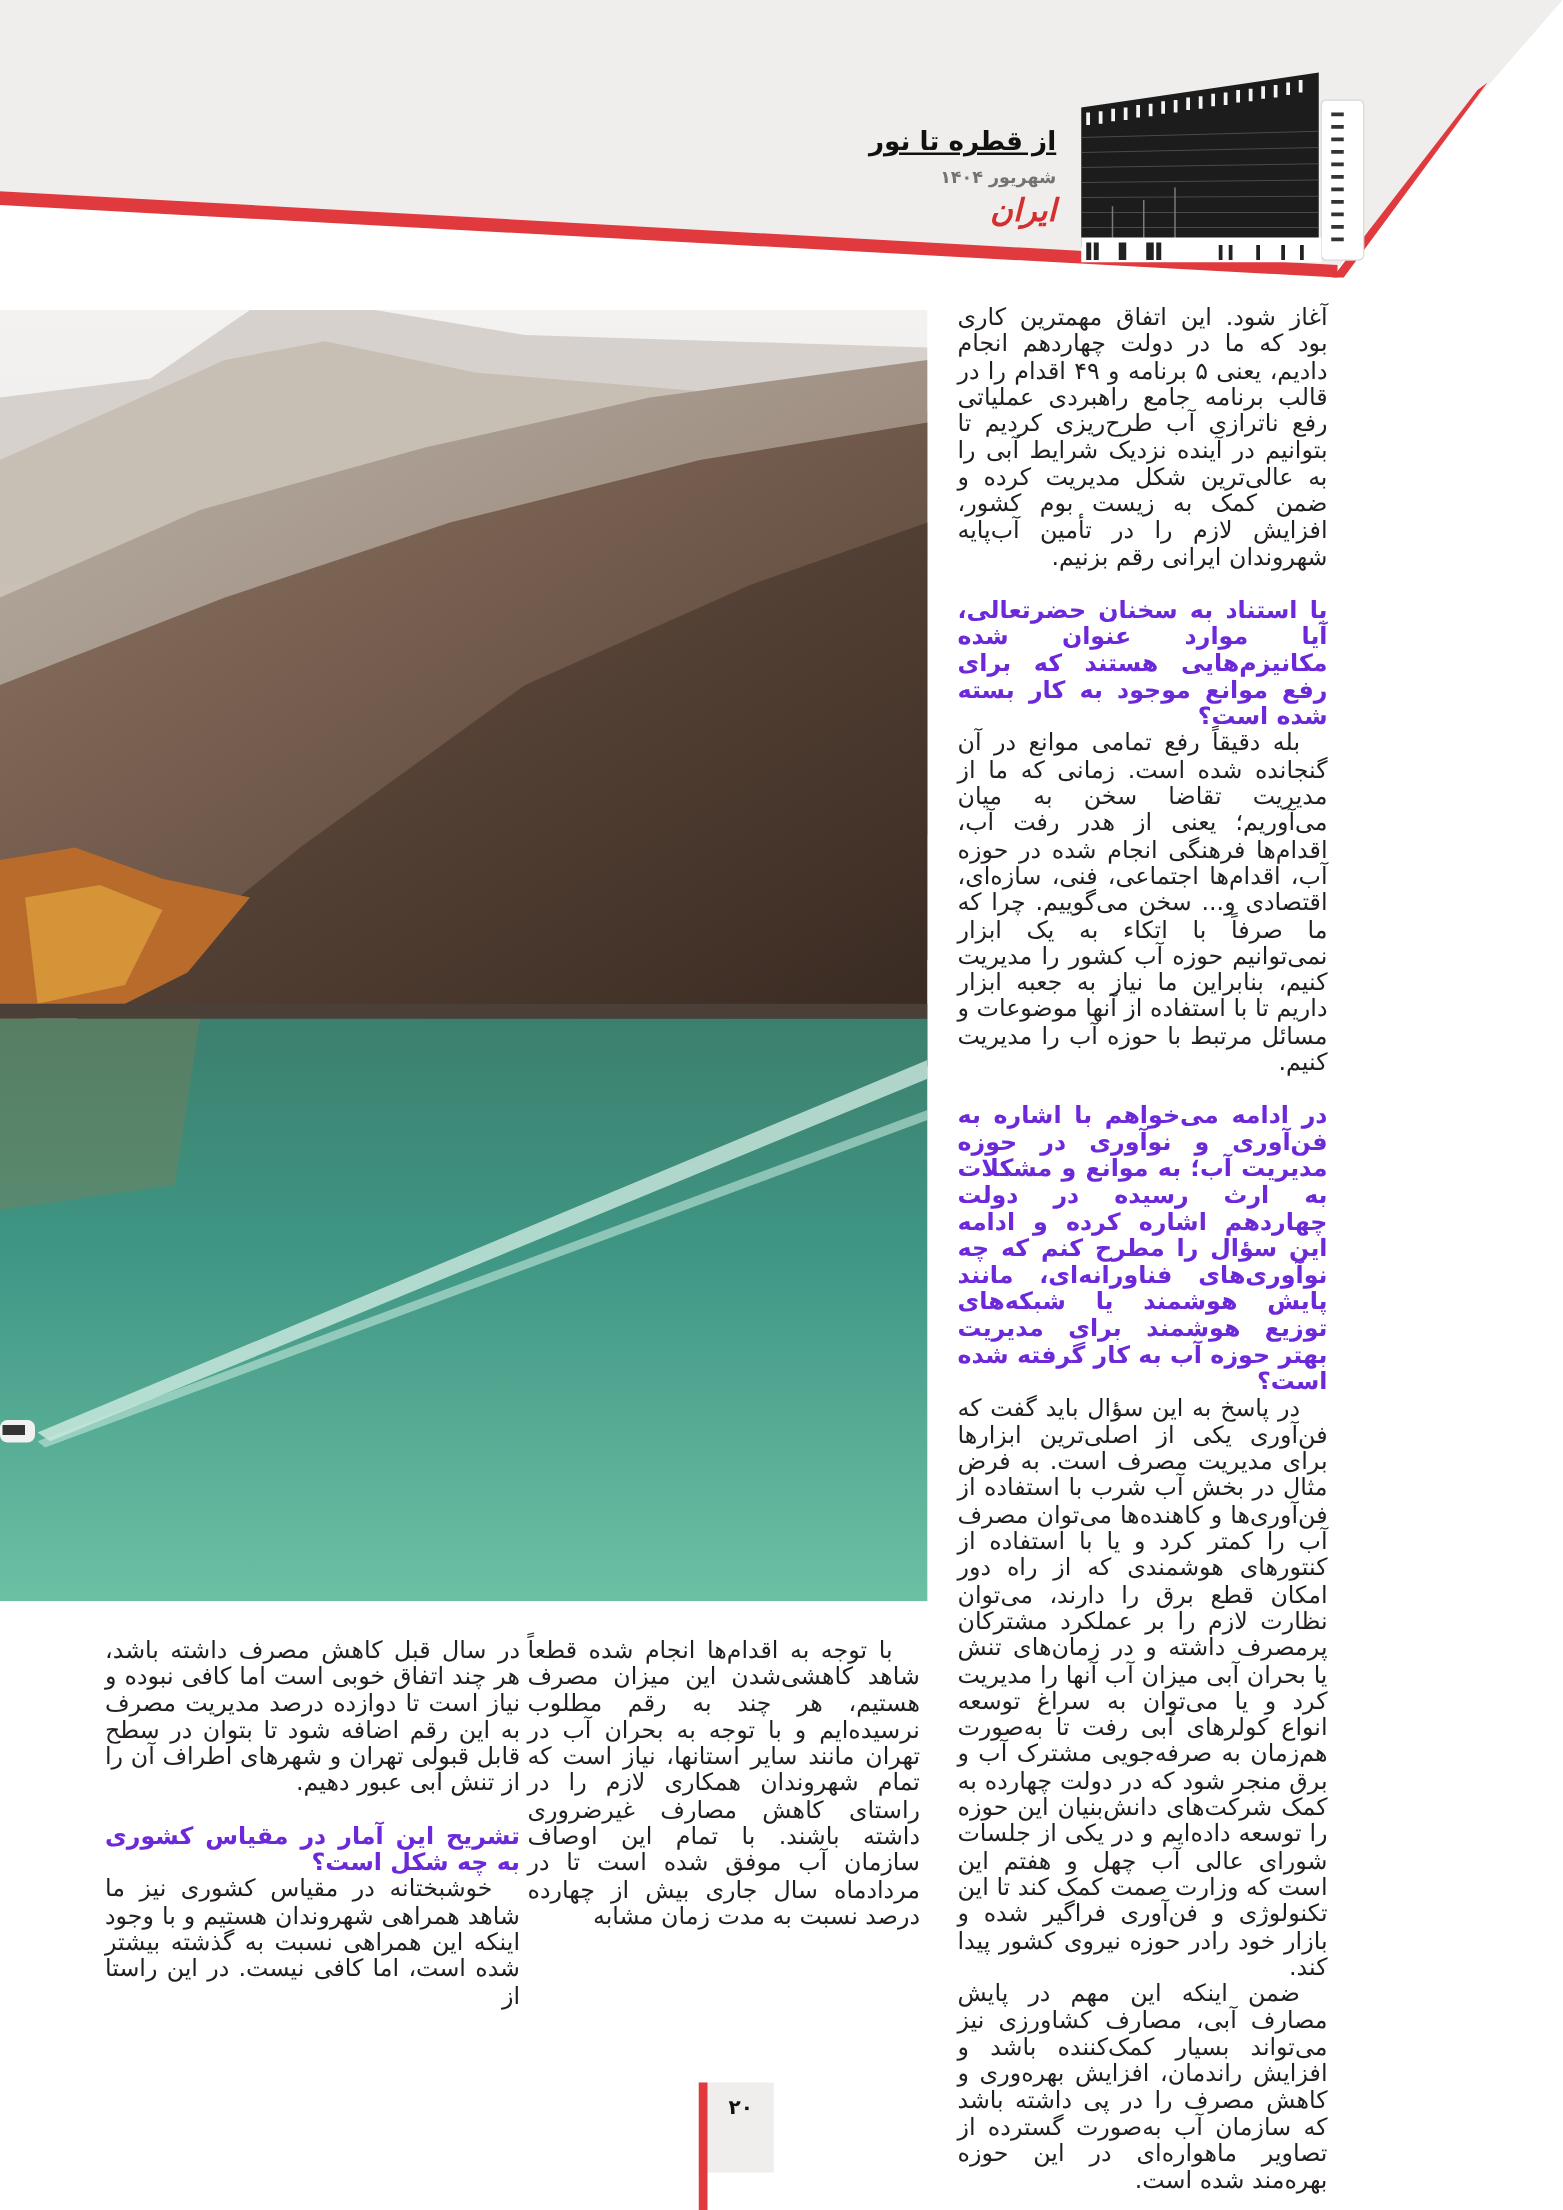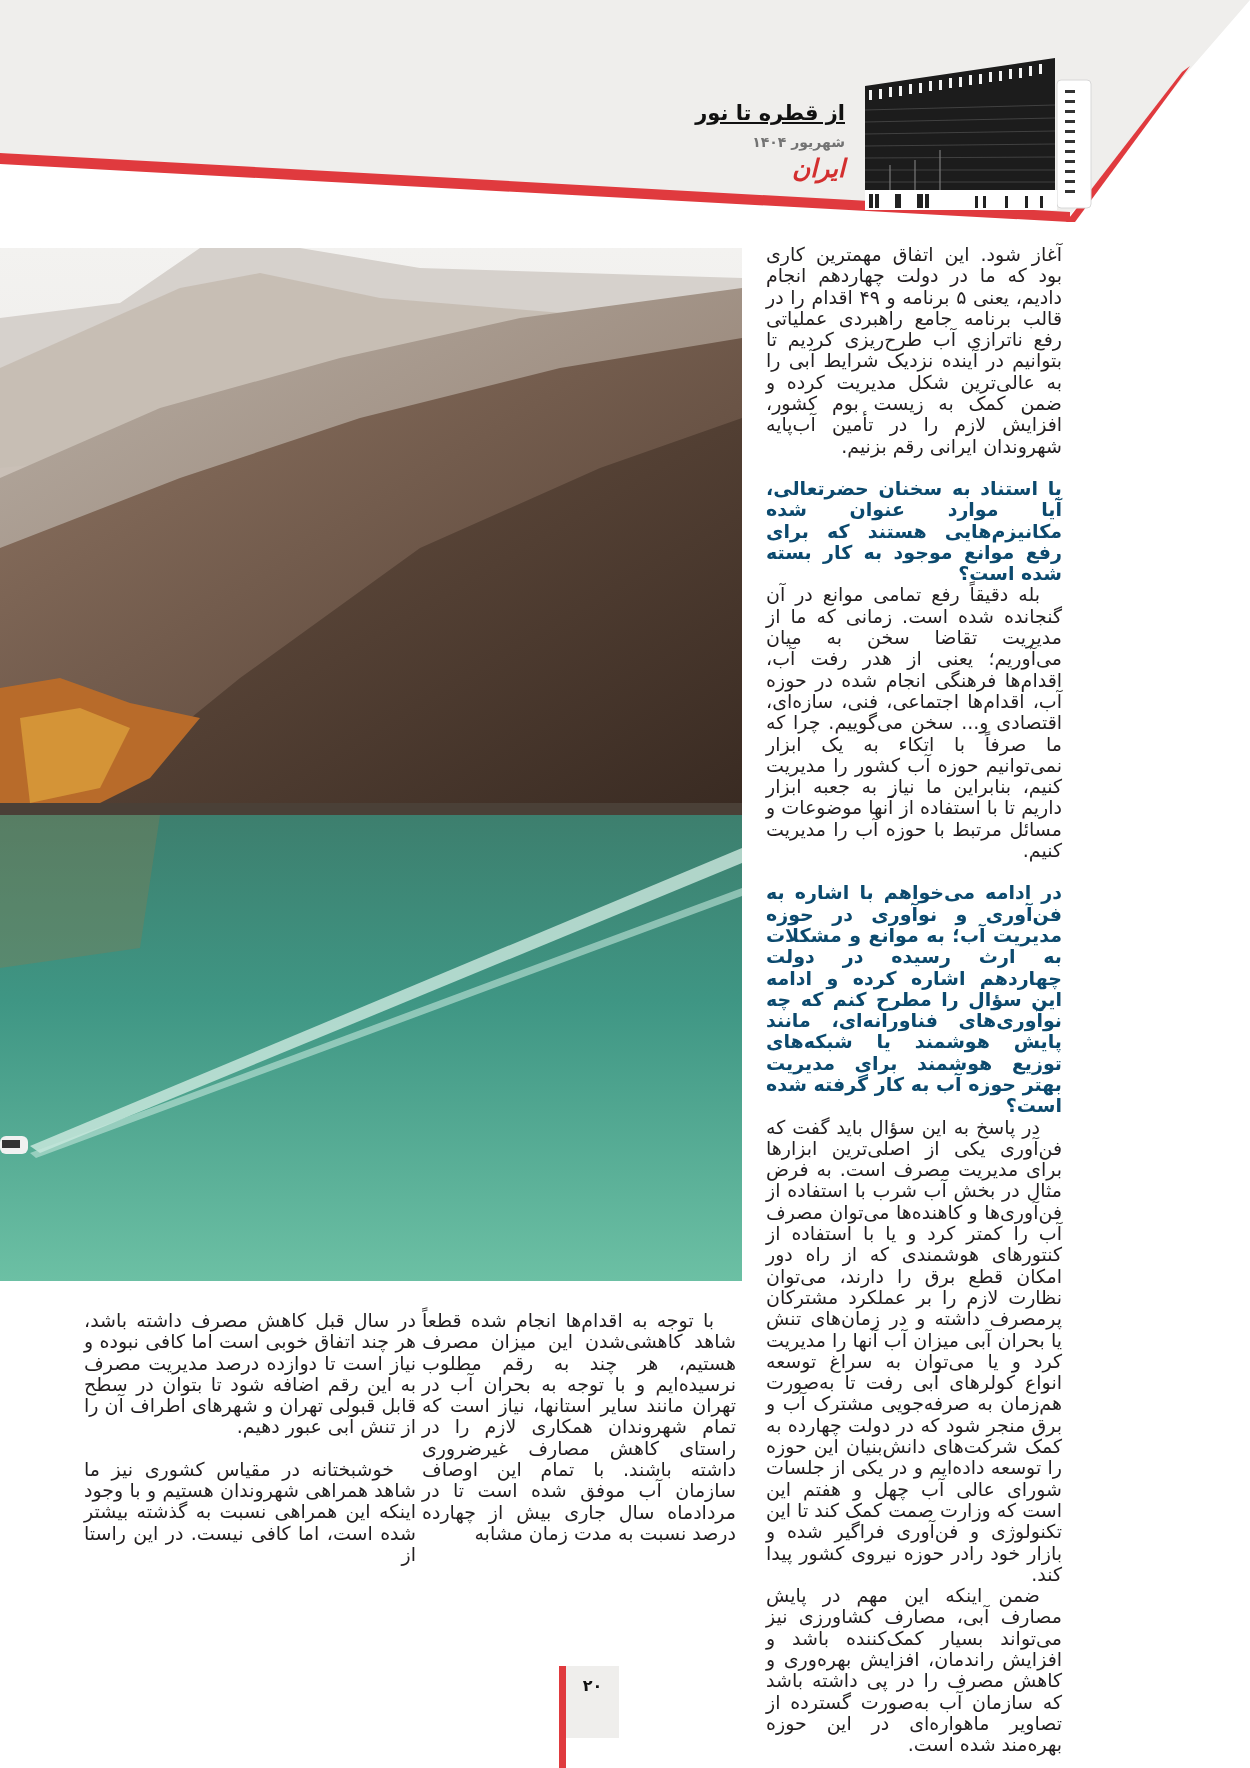--- a/index.html
+++ b/index.html
@@ -16,21 +16,21 @@
   .h-date { font-size:14px; font-weight:bold; color:#737373; margin-top:8px; white-space:nowrap; }
   .h-logo { font-size:25px; font-weight:bold; font-style:italic; color:#d32f2f; margin-top:4px; font-family:"DejaVu Serif", serif; }
   .building { position:absolute; left:855px; top:50px; width:240px; height:160px; }
 
   
   .photo { position:absolute; left:0; top:248px; width:742px; height:1033px; overflow:hidden; }
 
   
   .col { position:absolute; direction:rtl; text-align:justify; text-align-last:right; font-size:19px; line-height:21.3px; }
   .col p { margin:0; }
-  .col .q { color:#0c4a6e; font-weight:bold; margin:0; }
+  .col .q { color:#6d28d9; font-weight:bold; margin:0; }
   .col .gap { height:21px; }
   .indent { text-indent:22px; }
 
   .col-right { left:766px; top:244px; width:296px; }
   .col-mid   { left:422px; top:1310px; width:314px; }
   .col-left  { left:84px;  top:1310px; width:332px; }
 
   
   .folio { position:absolute; left:559px; top:1666px; width:60px; height:72px; background:#efeeec; }
   .folio-bar { position:absolute; left:0; top:0; width:7px; height:102px; background:#e03a3e; }
@@ -188,19 +188,20 @@
   <p class="q">آقای دکتر شما در سخنان خود در برخی رسانه‌ها به مصرف ۴۲ هزار لیتری آب در تهران اشاره داشتید، با توجه به شرایط پیش</p>
 </div>
 
 <div class="col col-mid">
   <p class="indent">با توجه به اقدام‌ها انجام شده قطعاً شاهد کاهشی‌شدن این میزان مصرف هستیم، هر چند به رقم مطلوب نرسیده‌ایم و با توجه به بحران آب در تهران مانند سایر استانها، نیاز است که تمام شهروندان همکاری لازم را در راستای کاهش مصارف غیرضروری داشته باشند. با تمام این اوصاف سازمان آب موفق شده است تا در مردادماه سال جاری بیش از چهارده درصد نسبت به مدت زمان مشابه</p>
 </div>
 
 <div class="col col-left">
   <p>در سال قبل کاهش مصرف داشته باشد، هر چند اتفاق خوبی است اما کافی نبوده و نیاز است تا دوازده درصد مدیریت مصرف به این رقم اضافه شود تا بتوان در سطح قابل قبولی تهران و شهرهای اطراف آن را از تنش آبی عبور دهیم.</p>
   <div class="gap"></div>
+  <p class="q">تشریح این آمار در مقیاس کشوری به چه شکل است؟</p>
   <p class="indent">خوشبختانه در مقیاس کشوری نیز ما شاهد همراهی شهروندان هستیم و با وجود اینکه این همراهی نسبت به گذشته بیشتر شده است، اما کافی نیست. در این راستا از</p>
 </div>
 
 <div class="folio">
   <div class="folio-bar"></div>
   <div class="folio-num">۲۰</div>
 </div>
 
 </body></html>

